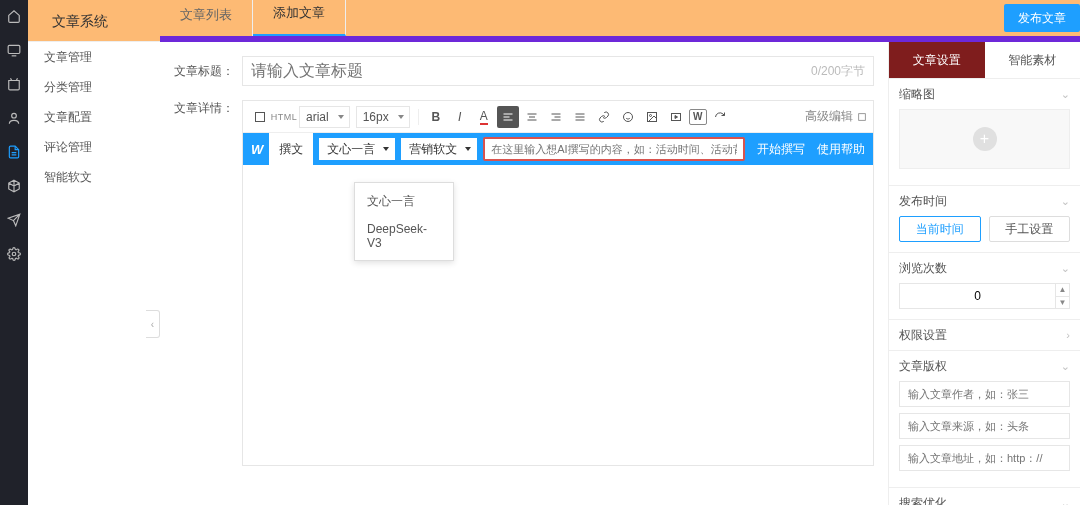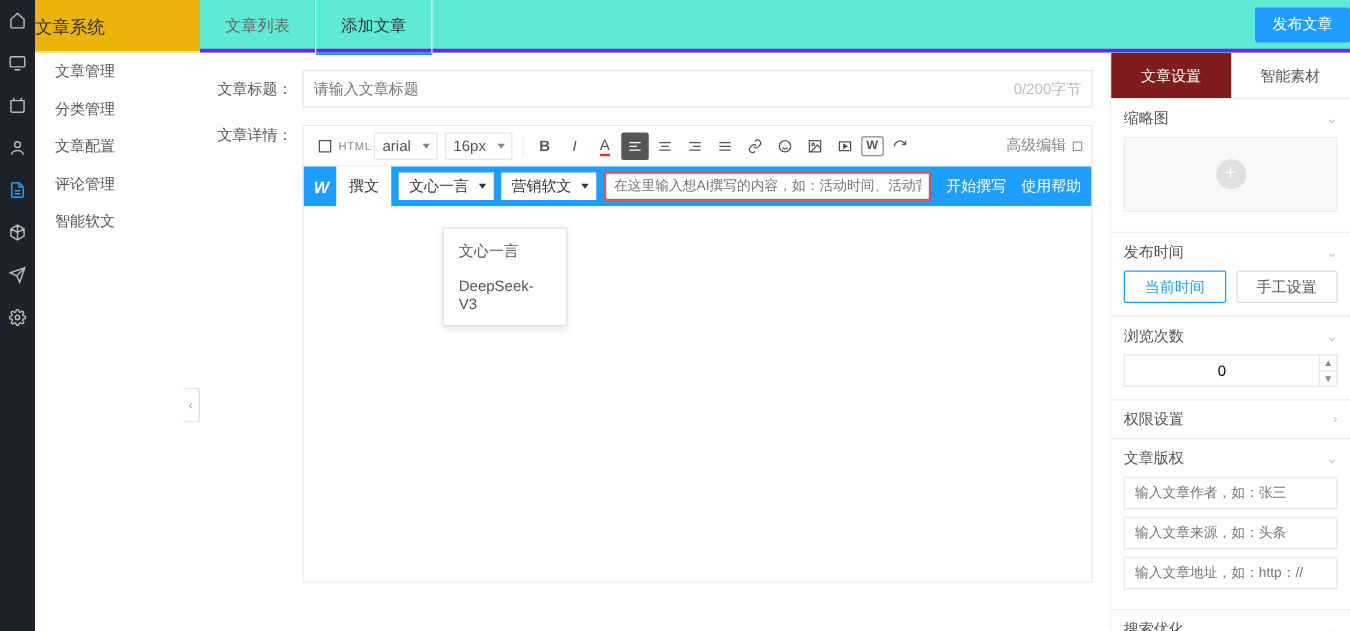--- a/index.html
+++ b/index.html
@@ -1,34 +1,34 @@
 <!DOCTYPE html>
 <html><head>
 <meta charset="utf-8">
 <style>
   *{margin:0;padding:0;box-sizing:border-box;font-family:"Microsoft YaHei",Arial,sans-serif}
   body{width:1080px;height:505px;background:#fff;overflow:hidden;font-size:12px;color:#333;position:relative}
   .leftbar{position:absolute;left:0;top:0;width:28px;height:505px;background:#20222a;display:flex;flex-direction:column;align-items:center;padding-top:8px;gap:18px}
   .leftbar .ic{width:16px;height:16px;color:#bbb;display:flex;align-items:center;justify-content:center}
   .leftbar .ic.active{color:#1e9fff}
   .sidebar{position:absolute;left:28px;top:0;width:132px;height:505px;background:#fff}
-  .sidebar-title{height:42px;line-height:42px;background:#eab308;padding-left:0;font-size:14px;color:#333;border-bottom:1px solid #eee}
+  .sidebar-title{height:42px;line-height:42px;background:#fdba74;padding-left:24px;font-size:14px;color:#333;border-bottom:1px solid #eee}
   .sidebar-item{height:30px;line-height:30px;padding-left:16px;font-size:12px;color:#555;cursor:pointer}
-  .topbar{position:absolute;left:160px;top:0;right:0;height:42px;background:#5eead4;border-bottom:3px solid #6d28d9;display:flex;align-items:flex-start}
+  .topbar{position:absolute;left:160px;top:0;right:0;height:42px;background:#fdba74;border-bottom:6px solid #6d28d9;display:flex;align-items:flex-end}
   .tab{padding:0 20px;line-height:42px;font-size:13px;color:#666;cursor:pointer;border-right:1px solid #eee}
   .tab.active{border-bottom:2px solid #1e9fff;color:#333}
   .publish-btn{margin-left:auto;align-self:center;background:#1e9fff;color:#fff;height:28px;padding:0 14px;border:none;border-radius:2px;font-size:12px;cursor:pointer}
   .main{position:absolute;left:160px;top:42px;right:192px;bottom:0;padding:14px 14px 0 14px;overflow:hidden}
   .form-row{display:flex;align-items:center;margin-bottom:14px}
   .form-label{width:68px;color:#555;font-size:12px;text-align:left}
   .select{height:28px;border:1px solid #e6e6e6;background:#fff;padding:0 24px 0 10px;font-size:12px;color:#555;min-width:100px;position:relative;display:flex;align-items:center}
   .select:after{content:"";position:absolute;right:8px;top:11px;border-left:4px solid transparent;border-right:4px solid transparent;border-top:5px solid #c2c2c2}
   .select+.select{margin-left:10px}
   .title-wrap{flex:1;display:flex;border:1px solid #e6e6e6;height:30px;align-items:center;padding:0 8px}
-  .title-input{flex:1;border:none;outline:none;height:18px;font-size:12px}
+  .title-input{flex:1;border:none;outline:none;height:18px;font-size:16px}
   .title-count{color:#bbb;font-size:12px;padding-left:6px}
   .editor-wrap{display:flex}
   .editor-box{flex:1;border:1px solid #e6e6e6}
   .toolbar{display:flex;align-items:center;height:32px;border-bottom:1px solid #eee;padding:0 6px;gap:2px;background:#fff;position:relative}
   .tb-ic{width:22px;height:22px;display:flex;align-items:center;justify-content:center;color:#555;cursor:pointer;border-radius:2px}
   .tb-dd{height:22px;border:1px solid #e6e6e6;padding:0 20px 0 6px;font-size:12px;color:#555;display:flex;align-items:center;position:relative;margin:16px 2px}
   .tb-dd:after{content:"";position:absolute;right:5px;top:8px;border-left:3px solid transparent;border-right:3px solid transparent;border-top:4px solid #888}
   .divider{width:1px;height:16px;background:#eee;margin:0 4px}
   .adv-edit{margin-left:auto;color:#888;font-size:12px;display:flex;align-items:center;gap:4px;cursor:pointer}
   .html-tag{font-size:9px;color:#888;letter-spacing:.5px}

